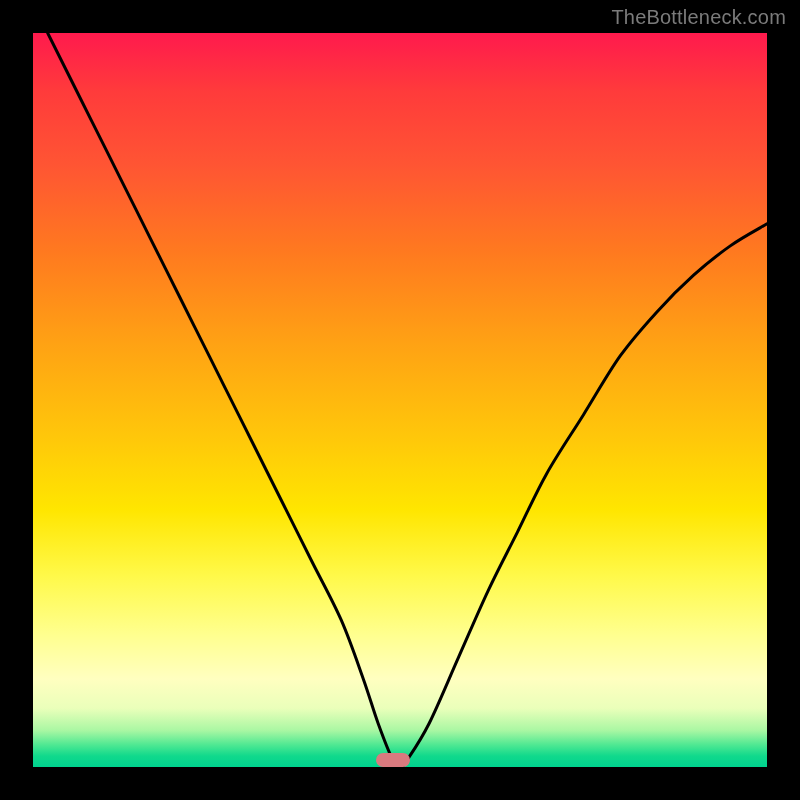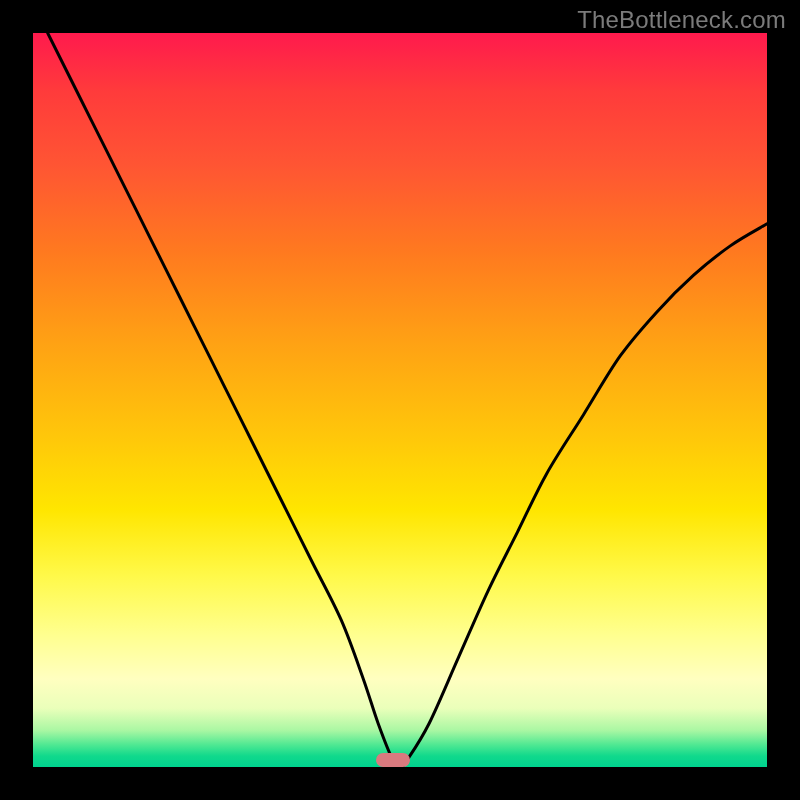--- a/index.html
+++ b/index.html
@@ -41,21 +41,21 @@
       #4ee892 97%,
       #10d98c 98.5%,
       #00d28e 100%
     );
   }
   .watermark {
     position: absolute;
     top: 6px;
     right: 14px;
     color: #7b7b7b;
-    font-size: 24px;
+    font-size: 20px;
     font-weight: 500;
     letter-spacing: 0.2px;
     user-select: none;
   }
   svg.curve {
     position: absolute;
     left: 0;
     top: 0;
     width: 734px;
     height: 734px;

